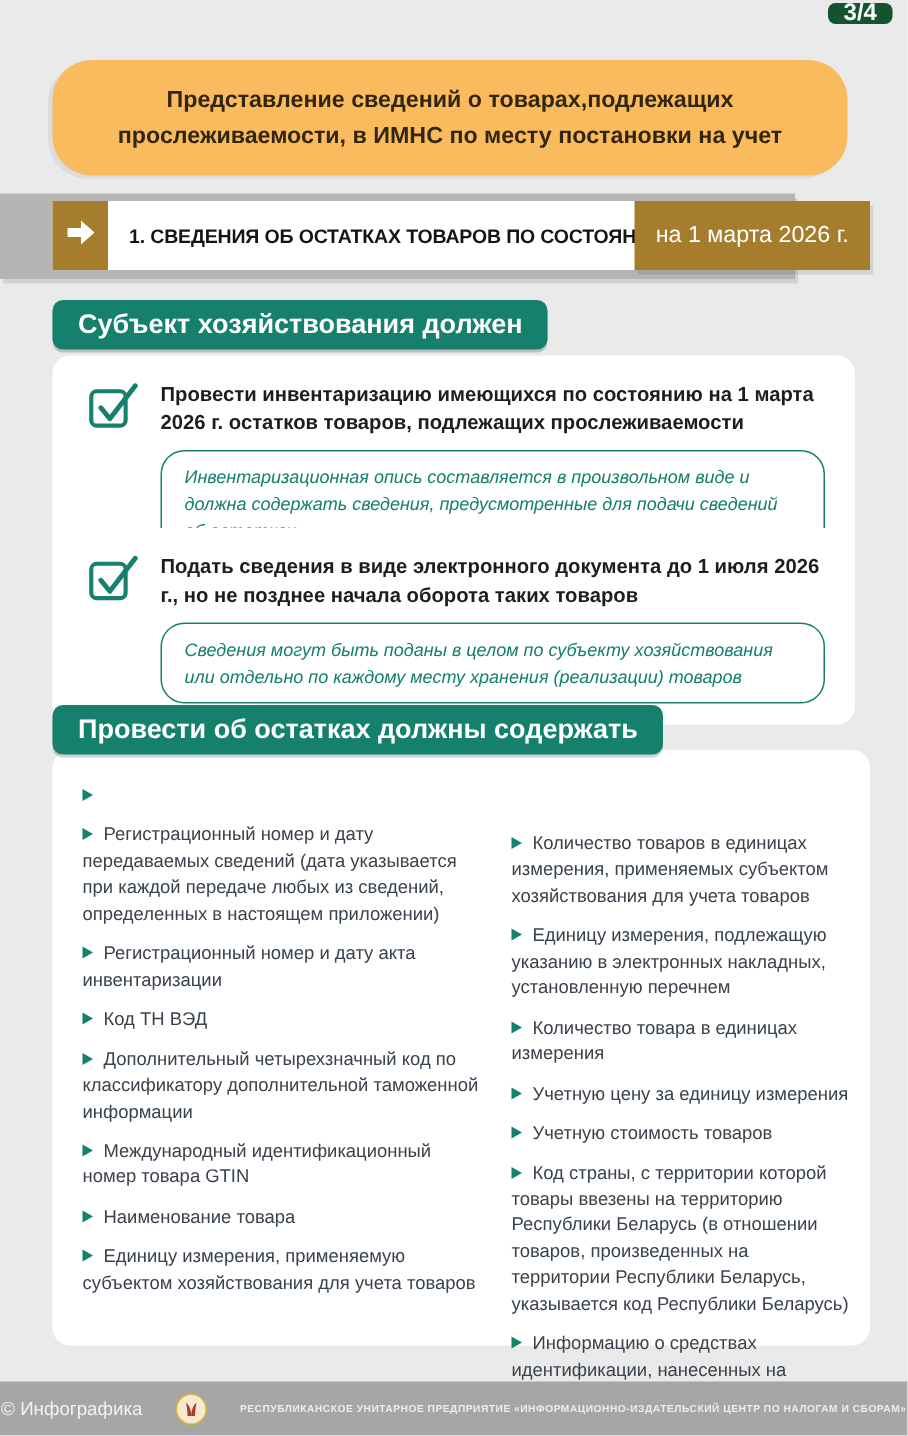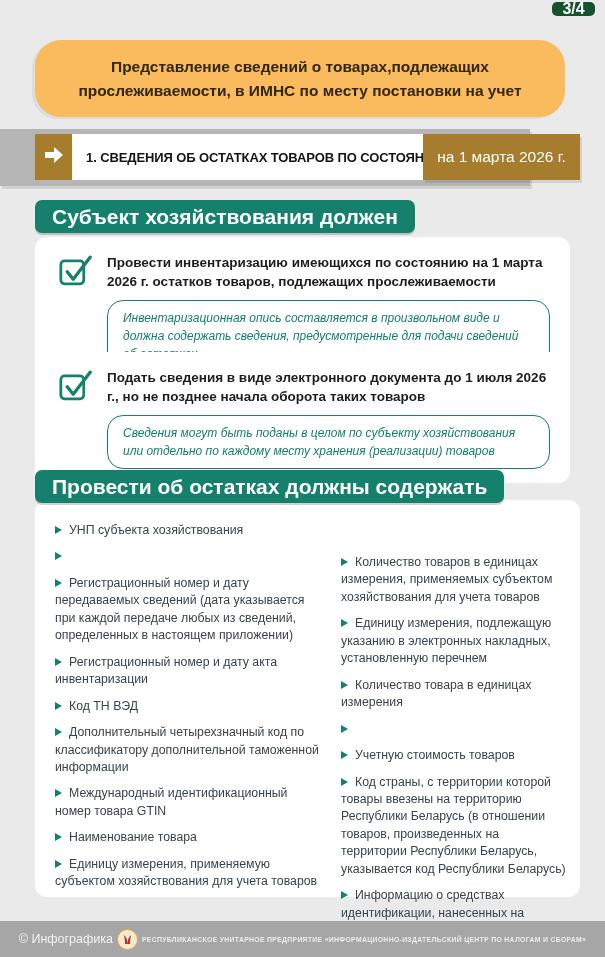--- a/index.html
+++ b/index.html
@@ -19,21 +19,21 @@
     box-shadow:2px 3px 0 rgba(0,0,0,0.10);}
   .band-strip{position:absolute;top:5px;left:35px;width:488px;height:46px;background:#ffffff;
     display:flex;align-items:center;}
   .arrow-sq{width:37px;height:46px;background:#a67c2d;display:flex;align-items:center;justify-content:center;flex:none;}
   .band-title{margin-left:14px;font-weight:bold;font-size:13px;color:#141414;letter-spacing:-0.1px;}
   .date-box{position:absolute;top:134px;left:423px;width:157px;height:46px;background:#a67c2d;
     color:#ffffff;font-weight:normal;font-size:15.5px;display:flex;align-items:center;justify-content:center;
     box-shadow:2px 3px 0 rgba(0,0,0,0.10);}
 
   .hdr{position:absolute;left:35px;height:33px;background:#15806b;border-radius:7px;color:#ffffff;
-    font-weight:bold;font-size:21px;display:inline-flex;align-items:center;padding:0 17px;
+    font-weight:bold;font-size:18px;display:inline-flex;align-items:center;padding:0 17px;
     box-shadow:0 2px 0 rgba(0,0,0,0.18);white-space:nowrap;z-index:2;}
   .hdr1{top:200px;}
   .hdr2{top:470px;}
 
   .card{position:absolute;left:35px;background:#ffffff;border-radius:12px;box-sizing:border-box;}
   .card1{top:237px;width:535px;}
   .card2{top:352px;width:535px;}
   .listcard{top:500px;width:545px;height:397px;}
 
   .task-row{display:flex;gap:15px;padding:14px 16px 2px 24px;align-items:center;}
@@ -43,21 +43,21 @@
     color:#15806b;font-style:italic;font-size:12px;line-height:1.5;}
 
   .cols{display:flex;gap:18px;padding:22px 14px 0 20px;}
   .col-left{width:268px;flex:none;}
   .col-right{flex:1;margin-top:32px;}
   .li{font-size:12.3px;color:#3a434d;line-height:1.42;margin-bottom:9px;}
   .tri{display:inline-block;width:0;height:0;border-left:7px solid #15806b;
     border-top:4px solid transparent;border-bottom:4px solid transparent;margin-right:7px;}
 
   .footer{position:absolute;left:0;bottom:0;width:605px;height:36px;background:#a6a6a6;
-    display:flex;align-items:center;justify-content:center;gap:4px;}
+    display:flex;align-items:center;justify-content:center;gap:22px;}
   .copyright{color:#f2f2f2;font-size:12.5px;}
   .logo{width:21px;height:21px;flex:none;}
   .publisher{color:#ededed;font-size:6.8px;font-weight:bold;letter-spacing:0.35px;}
 </style>
 </head>
 <body>
 
 <div class="page">
 
   <div class="badge">3/4</div>
@@ -105,21 +105,20 @@
     </div>
     <div class="note">Сведения могут быть поданы в целом по субъекту хозяйствования или отдельно по каждому месту хранения (реализации) товаров</div>
   </div>
 
   <div class="hdr hdr2">Провести об остатках должны содержать</div>
 
   <div class="card listcard">
     <div class="cols">
       <div class="col-left">
 
-          <div class="li"><span class="tri"></span><span>УНП субъекта хозяйствования</span></div>
 
           <div class="li"><span class="tri"></span></div>
 
           <div class="li"><span class="tri"></span><span>Регистрационный номер и дату передаваемых сведений (дата указывается при каждой передаче любых из сведений, определенных в настоящем приложении)</span></div>
 
           <div class="li"><span class="tri"></span><span>Регистрационный номер и дату акта инвентаризации</span></div>
 
           <div class="li"><span class="tri"></span><span>Код ТН ВЭД</span></div>
 
           <div class="li"><span class="tri"></span><span>Дополнительный четырехзначный код по классификатору дополнительной таможенной информации</span></div>
@@ -131,21 +130,21 @@
           <div class="li"><span class="tri"></span><span>Единицу измерения, применяемую субъектом хозяйствования для учета товаров</span></div>
         </div>
       <div class="col-right">
 
           <div class="li"><span class="tri"></span><span>Количество товаров в единицах измерения, применяемых субъектом хозяйствования для учета товаров</span></div>
 
           <div class="li"><span class="tri"></span><span>Единицу измерения, подлежащую указанию в электронных накладных, установленную перечнем</span></div>
 
           <div class="li"><span class="tri"></span><span>Количество товара в единицах измерения</span></div>
 
-          <div class="li"><span class="tri"></span></div>
+          <div class="li"><span class="tri"></span><span>Учетную цену за единицу измерения</span></div>
 
           <div class="li"><span class="tri"></span><span>Учетную стоимость товаров</span></div>
 
           <div class="li"><span class="tri"></span><span>Код страны, с территории которой товары ввезены на территорию Республики Беларусь (в отношении товаров, произведенных на территории Республики Беларусь, указывается код Республики Беларусь)</span></div>
 
           <div class="li"><span class="tri"></span><span>Информацию о средствах идентификации, нанесенных на товары (в случае если товар подлежит маркировке средствами идентификации)</span></div>
         </div>
     </div>
   </div>
 

